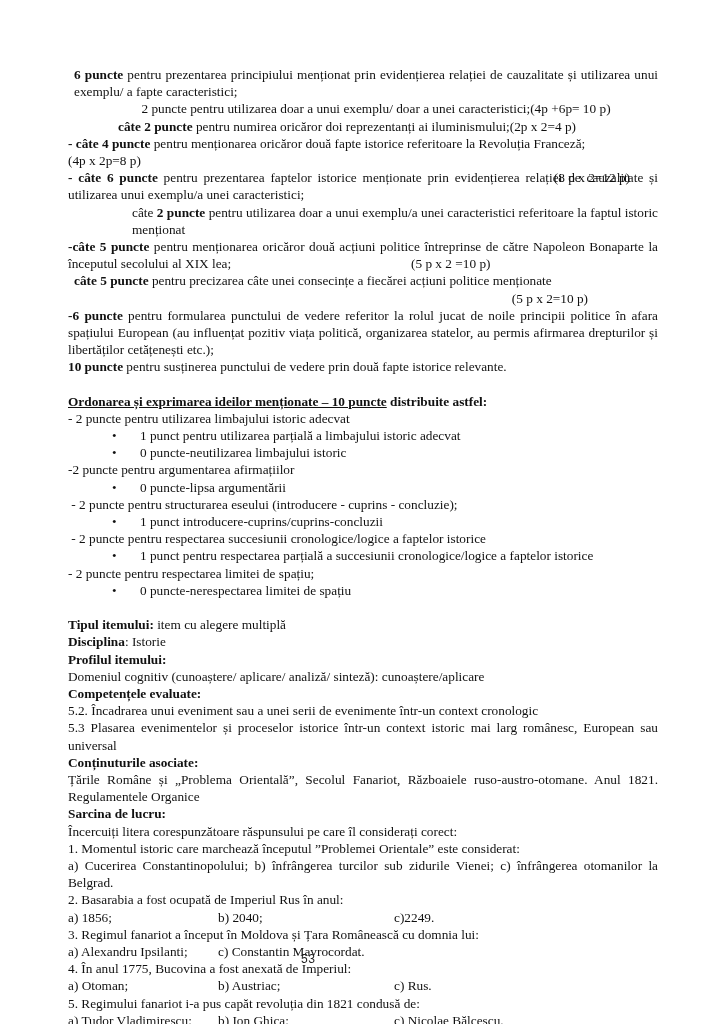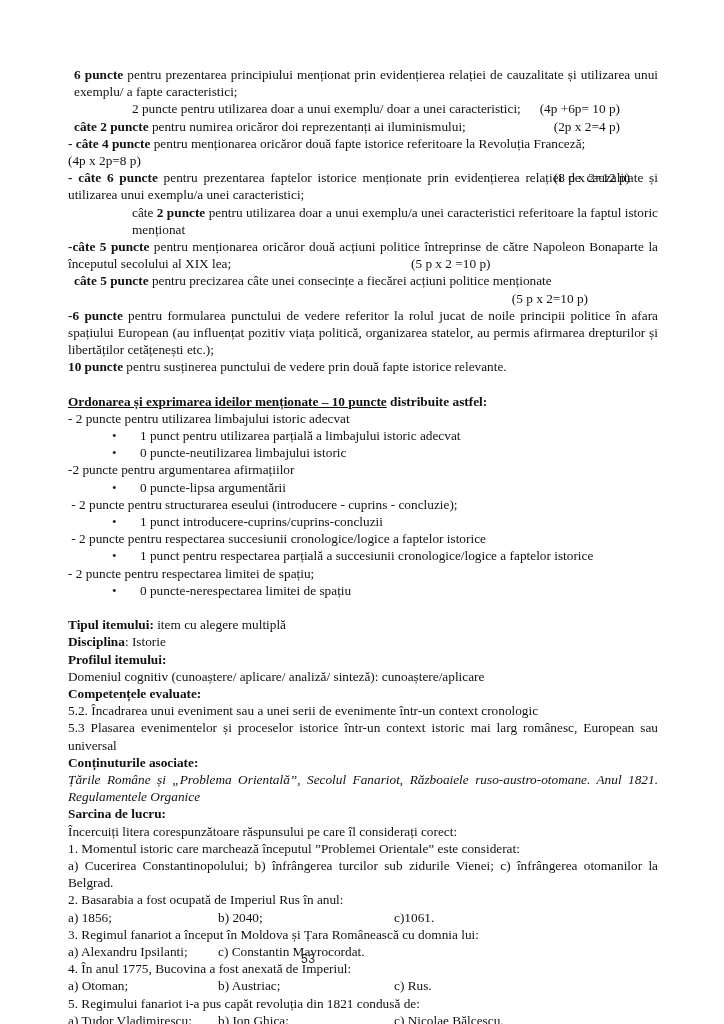--- a/index.html
+++ b/index.html
@@ -5,24 +5,24 @@
     html, body { margin: 0; padding: 0; background: #ffffff; }
     body { width: 724px; height: 1024px; position: relative; overflow: hidden; }
     .page {
       position: absolute; left: 68px; top: 66px; width: 590px;
       font-family: "Liberation Serif", serif; font-size: 13.3px; line-height: 17.2px;
       color: #111111;
     }
     .p { margin: 0; text-align: justify; }
     .b { font-weight: bold; }
     .u { text-decoration: underline; }
-    .i { font-style: italic; }
+    .i { }
     .ind1 { padding-left: 6px; }
     .ind2 { padding-left: 64px; }
-    .score-row { display: flex; justify-content: space-between; }
+    .score-row { display: flex; justify-content: center; }
     .score-right { white-space: pre; }
     .right { text-align: right; padding-right: 70px; }
     .gap { height: 17px; }
     ul.bullets { margin: 0; padding: 0; list-style: none; }
     ul.bullets li { position: relative; padding-left: 72px; }
     ul.bullets li::before {
       content: "\2022"; position: absolute; left: 44px; top: 0; font-size: 13px;
     }
     .opts { display: flex; }
     .opts span:nth-child(1) { width: 150px; }
@@ -96,21 +96,21 @@
   <p class="p b">Sarcina de lucru:</p>
   <p class="p">Încercuiți litera corespunzătoare răspunsului pe care îl considerați corect:</p>
 
   <p class="p">1. Momentul istoric care marchează începutul ”Problemei Orientale” este considerat:</p>
   <p class="p">a) Cucerirea Constantinopolului; b) înfrângerea turcilor sub zidurile Vienei; c) înfrângerea otomanilor la Belgrad.</p>
 
   <p class="p">2. Basarabia a fost ocupată de Imperiul Rus în anul:</p>
   <div class="opts">
     <span>a) 1856;</span>
     <span>b) 2040;</span>
-    <span>c)1061.</span>
+    <span>c)2249.</span>
   </div>
 
   <p class="p">3. Regimul fanariot a început în Moldova și Țara Românească cu domnia lui:</p>
   <div class="opts">
     <span>a) Alexandru Ipsilanti;</span>
     <span>c) Constantin Mavrocordat.</span>
   </div>
 
   <p class="p">4. În anul 1775, Bucovina a fost anexată de Imperiul:</p>
   <div class="opts">

